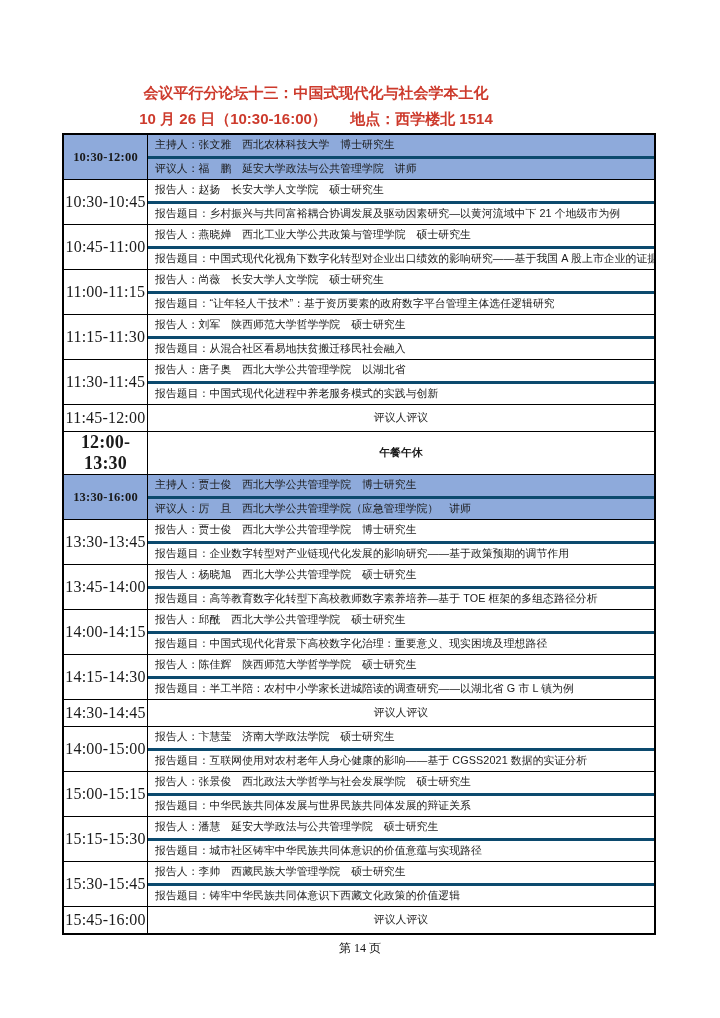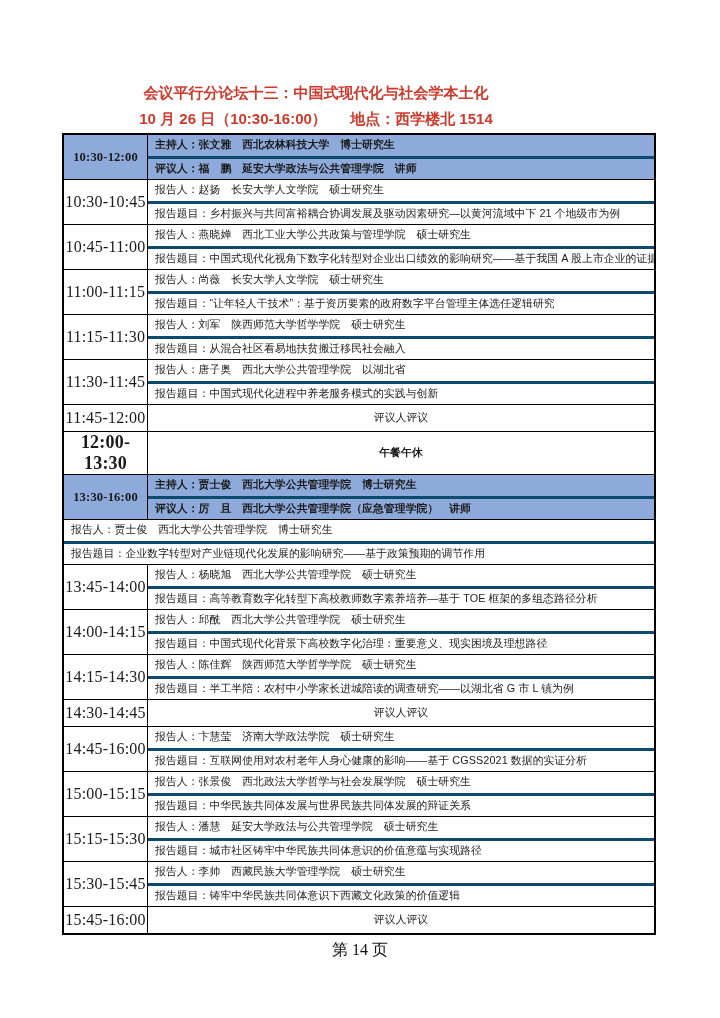--- a/index.html
+++ b/index.html
@@ -34,30 +34,30 @@
   .content { flex:1; min-width:0; display:flex; flex-direction:column; justify-content:center; }
   .line {
     height:20.5px; display:flex; align-items:center;
     padding:0 7px; font-size:10.8px; white-space:nowrap; overflow:hidden;
     letter-spacing:0.1px;
   }
   .content .line + .line { border-top:3px solid #0c4a6e; }
 
   .row.session { background:#8EAADB; }
   .row.session .time { font-weight:bold; font-size:12.5px;text-align:center; }
-  .row.session .line { font-weight:bold; }
+  .row.session .line { font-weight:normal; }
 
   .row.center .line { height:26px; justify-content:center; padding:0; }
   .row.center.bold .time { font-weight:bold; font-size:18px; }
   .row.center.bold .line { font-weight:bold; }
 
   .footer {
     position:absolute; top:940px; left:0; width:720px; text-align:center;
     font-family:"Liberation Serif","DejaVu Serif",serif;
-    font-size:16px; color:#111;
+    font-size:12px; color:#111;
   }
 </style>
 </head>
 <body>
 
 <div class="page">
 
   <div class="titles">
     <div class="title-line">会议平行分论坛十三：中国式现代化与社会学本土化</div>
     <div class="title-line">10 月 26 日（10:30-16:00）　  地点：西学楼北 1514</div>
@@ -119,20 +119,21 @@
         </div>
       </div>
       <div class="row session">
         <div class="time">13:30-16:00</div>
         <div class="content">
           <div class="line">主持人：贾士俊　西北大学公共管理学院　博士研究生</div>
           <div class="line">评议人：厉　且　西北大学公共管理学院（应急管理学院）　讲师</div>
         </div>
       </div>
       <div class="row talk">
+        <div class="time">13:30-13:45</div>
         <div class="content">
           <div class="line">报告人：贾士俊　西北大学公共管理学院　博士研究生</div>
           <div class="line">报告题目：企业数字转型对产业链现代化发展的影响研究——基于政策预期的调节作用</div>
         </div>
       </div>
       <div class="row talk">
         <div class="time">13:45-14:00</div>
         <div class="content">
           <div class="line">报告人：杨晓旭　西北大学公共管理学院　硕士研究生</div>
           <div class="line">报告题目：高等教育数字化转型下高校教师数字素养培养—基于 TOE 框架的多组态路径分析</div>
@@ -152,21 +153,21 @@
           <div class="line">报告题目：半工半陪：农村中小学家长进城陪读的调查研究——以湖北省 G 市 L 镇为例</div>
         </div>
       </div>
       <div class="row center">
         <div class="time">14:30-14:45</div>
         <div class="content">
           <div class="line">评议人评议</div>
         </div>
       </div>
       <div class="row talk">
-        <div class="time">14:45-16:00</div>
+        <div class="time">14:00-15:00</div>
         <div class="content">
           <div class="line">报告人：卞慧莹　济南大学政法学院　硕士研究生</div>
           <div class="line">报告题目：互联网使用对农村老年人身心健康的影响——基于 CGSS2021 数据的实证分析</div>
         </div>
       </div>
       <div class="row talk">
         <div class="time">15:00-15:15</div>
         <div class="content">
           <div class="line">报告人：张景俊　西北政法大学哲学与社会发展学院　硕士研究生</div>
           <div class="line">报告题目：中华民族共同体发展与世界民族共同体发展的辩证关系</div>

